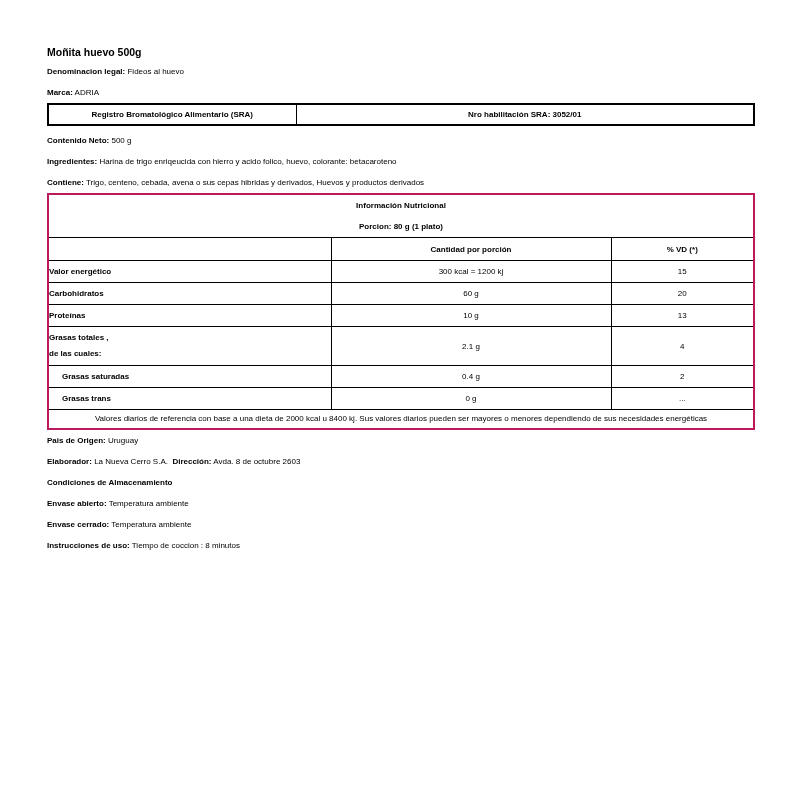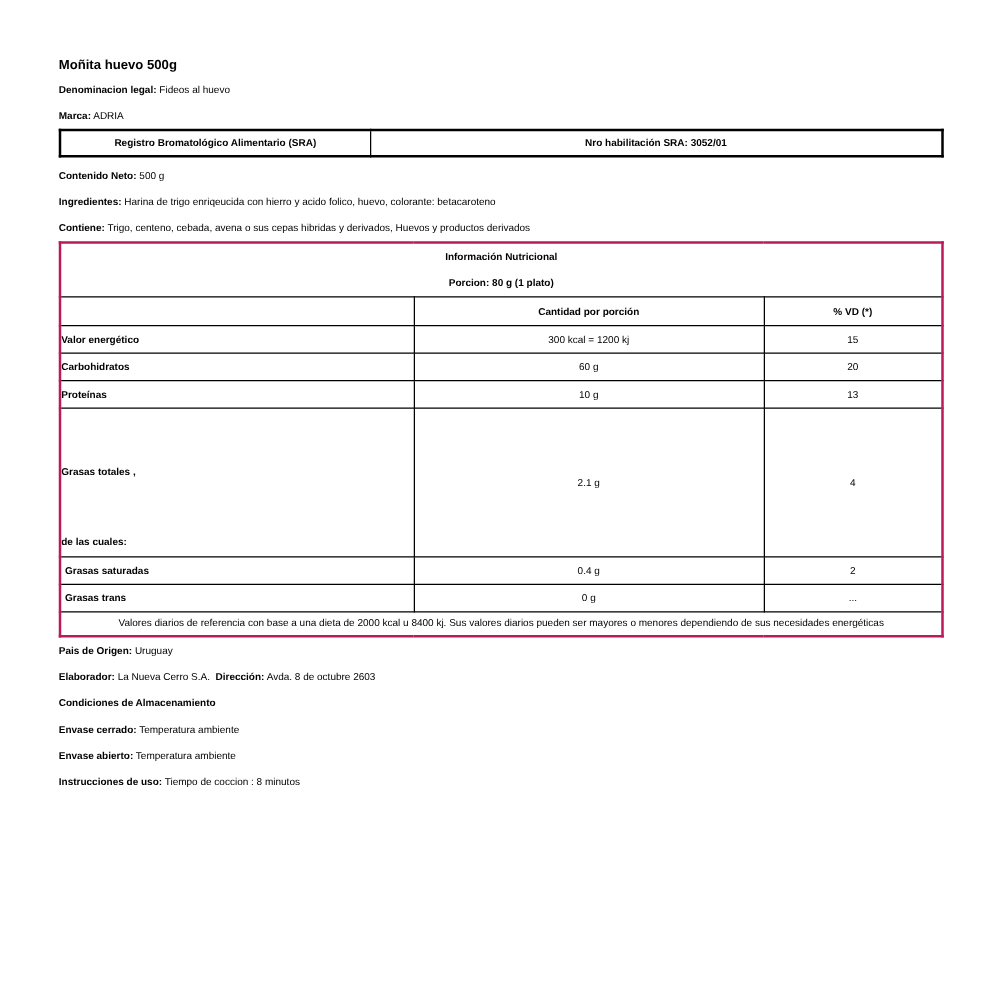--- a/index.html
+++ b/index.html
@@ -56,23 +56,23 @@
   .n-col1 { width: 283px; }
   .n-col2 { width: 280px; }
   .n-col3 { width: 143px; }
 
   td.tbl-title-cell { text-align: center; font-weight: bold; padding: 2px 0; }
   .tbl-title-cell div { line-height: 21px; }
 
   td.col-head { text-align: center; font-weight: bold; height: 23px; }
 
   td.row-label { font-weight: bold; text-align: left; padding-left: 5px; height: 22px; white-space: nowrap; }
-  td.row-label.indent { padding-left: 3px; }
+  td.row-label.indent { padding-left: 13px; }
   td.row-label.two-line { padding-top: 3px; padding-bottom: 3px; }
-  td.row-label.two-line div { line-height: 16px; margin-top: 40px; }
+  td.row-label.two-line div { line-height: 16px; }
   td.cell-center { text-align: center; height: 22px; }
 
   td.footnote {
     font-size: 8.5px;
     text-align: center;
     padding: 0 3px;
     height: 19px;
     white-space: nowrap;
   }
 </style>
@@ -159,19 +159,19 @@
     </tr>
   </tbody>
     </table>
 
   <p class="line"><b>Pais de Origen:</b> <span>Uruguay</span></p>
 
   <p class="line"><b>Elaborador:</b> <span>La Nueva Cerro S.A.</span>&nbsp; <b>Dirección:</b> <span>Avda. 8 de octubre 2603</span></p>
 
   <p class="line"><b>Condiciones de Almacenamiento</b></p>
 
+  <p class="line"><b>Envase abierto:</b> <span>Temperatura ambiente</span></p>
+
   <p class="line"><b>Envase cerrado:</b> <span>Temperatura ambiente</span></p>
-
-  <p class="line"><b>Envase abierto:</b> <span>Temperatura ambiente</span></p>
 
   <p class="line"><b>Instrucciones de uso:</b> <span>Tiempo de coccion : 8 minutos</span></p>
 
 </div>
 
 </body></html>

